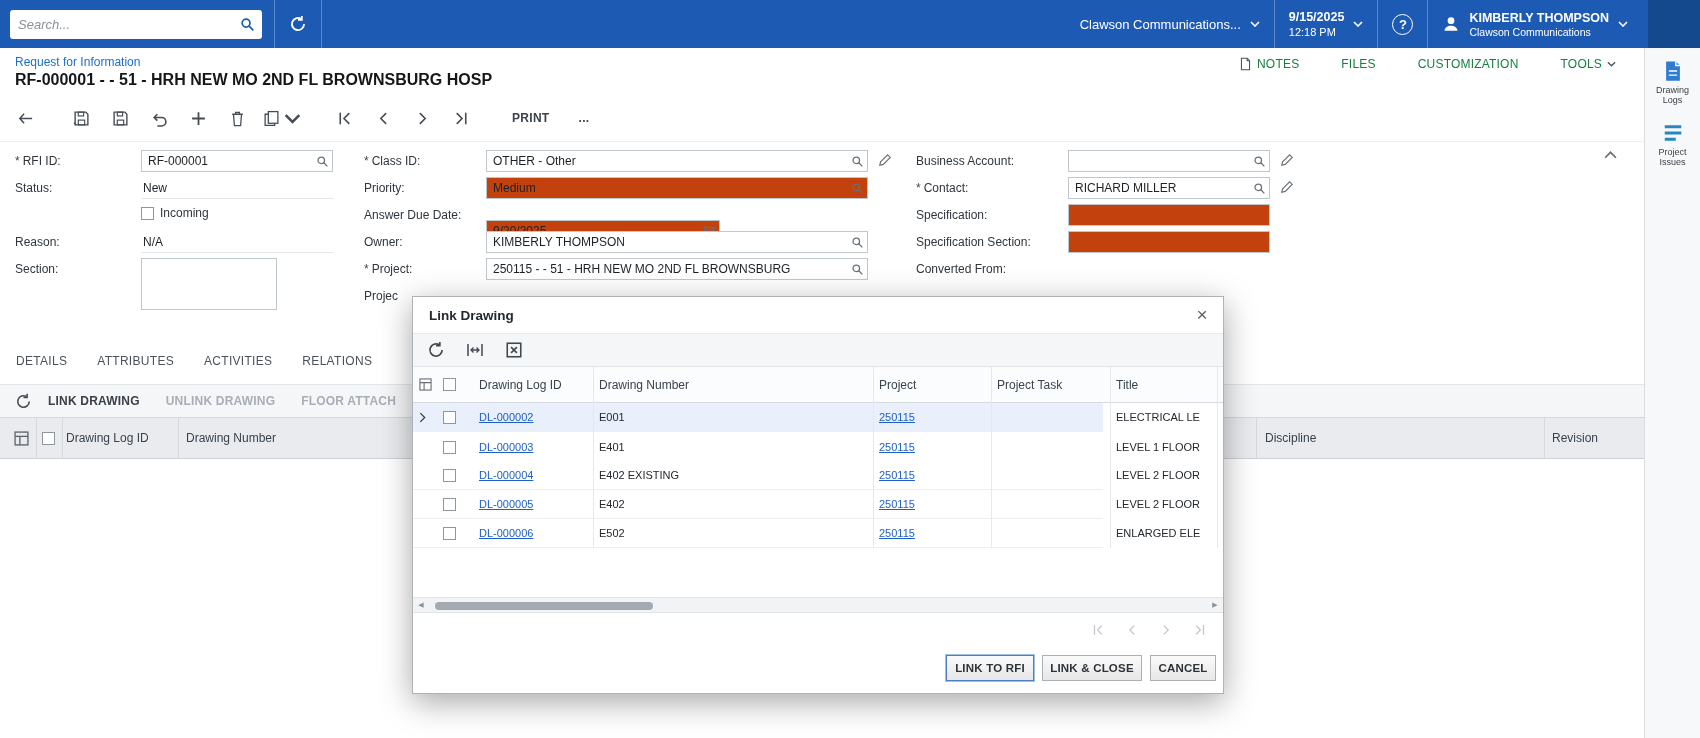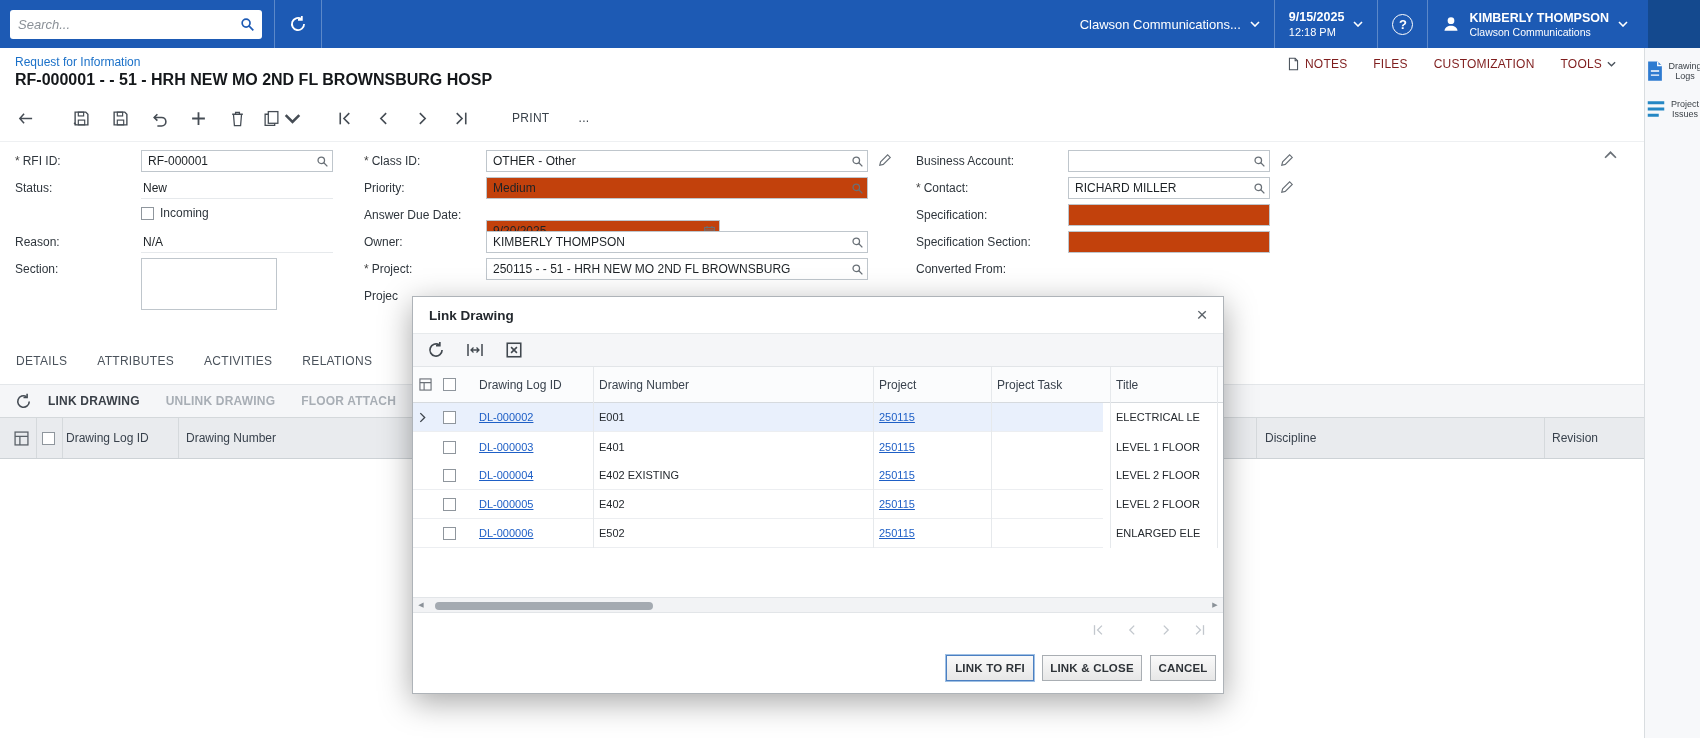--- a/index.html
+++ b/index.html
@@ -17,33 +17,33 @@
 .tb-right{margin-left:auto;display:flex;align-items:center;height:48px;margin-right:58px}
 .tb-item{display:flex;align-items:center;gap:9px;padding:0 14px;height:48px;font-size:13px;cursor:pointer}
 .d1{font-size:12.5px;font-weight:bold;line-height:1.3}
 .d2{font-size:11px;line-height:1.2}
 .helpc{width:21px;height:21px;border:1.6px solid #fff;border-radius:50%;display:flex;align-items:center;justify-content:center;font-size:13px;font-weight:bold}
 .uname{font-size:12.5px;font-weight:bold;line-height:1.3}
 .uco{font-size:10.5px;line-height:1.2}
 .corner{position:absolute;top:0;right:0;width:52px;height:48px;background:#14498e;cursor:pointer;z-index:6}
 
 .rightbar{position:absolute;top:48px;right:0;bottom:0;width:56px;background:#f7f8fa;border-left:1px solid #d9dde0;display:flex;flex-direction:column;align-items:center;padding-top:12px;gap:16px;z-index:4}
-.rb-item{display:flex;flex-direction:row;align-items:center;gap:3px;cursor:pointer}
+.rb-item{display:flex;flex-direction:column;align-items:center;gap:3px;cursor:pointer}
 .rb-label{font-size:9px;color:#3c4248;text-align:center;line-height:1.15;max-width:52px}
 
 .bc{position:absolute;left:15px;top:55px;font-size:12px;color:#1a70c8;cursor:pointer}
 .pgtitle{position:absolute;left:15px;top:71px;font-size:16px;font-weight:bold;color:#15181b}
-.headlinks{position:absolute;top:57px;right:84px;display:flex;gap:26px;align-items:center;font-size:12px;color:#7f1d1d;letter-spacing:.2px}
+.headlinks{position:absolute;top:57px;right:84px;display:flex;gap:42px;align-items:center;font-size:12px;color:#15803d;letter-spacing:.2px}
 .hl{display:flex;align-items:center;gap:5px;cursor:pointer}
 .hr1{position:absolute;left:0;right:56px;top:141px;height:1px;background:#eef0f2}
 
 .mtoolbar{position:absolute;left:10px;top:101px;height:34px;display:flex;align-items:center;gap:9px;color:#454c54}
 .ticon{width:30px;height:28px;display:flex;align-items:center;justify-content:center;cursor:pointer;color:#454c54}
 .ticon svg{width:17px;height:17px}
-.tbtext{font-size:12px;font-weight:normal;color:#3a424b;letter-spacing:.3px;padding:0 10px;cursor:pointer}
+.tbtext{font-size:12px;font-weight:bold;color:#3a424b;letter-spacing:.3px;padding:0 10px;cursor:pointer}
 .spc{width:8px}
 
 .form{position:absolute;left:0;top:150px;right:56px;height:200px}
 .lbl{position:absolute;font-size:12px;color:#2f363d;height:22px;display:flex;align-items:center;white-space:nowrap}
 .star{color:#444;margin-right:3px}
 .fld{position:absolute;height:22px;background:#fff;border:1px solid #bfc6cc;font-size:12px;color:#1d2226;display:flex;align-items:center;padding:0 22px 0 6px;overflow:hidden;white-space:nowrap;cursor:text}
 .fld.gray{background:#c2410c}
 .iconin{position:absolute;right:2px;top:2px;width:16px;height:16px;color:#697077;display:flex;align-items:center;justify-content:center;cursor:pointer}
 .iconin svg{width:13px;height:13px}
 .pencil{position:absolute;width:18px;height:18px;color:#697077;cursor:pointer}

